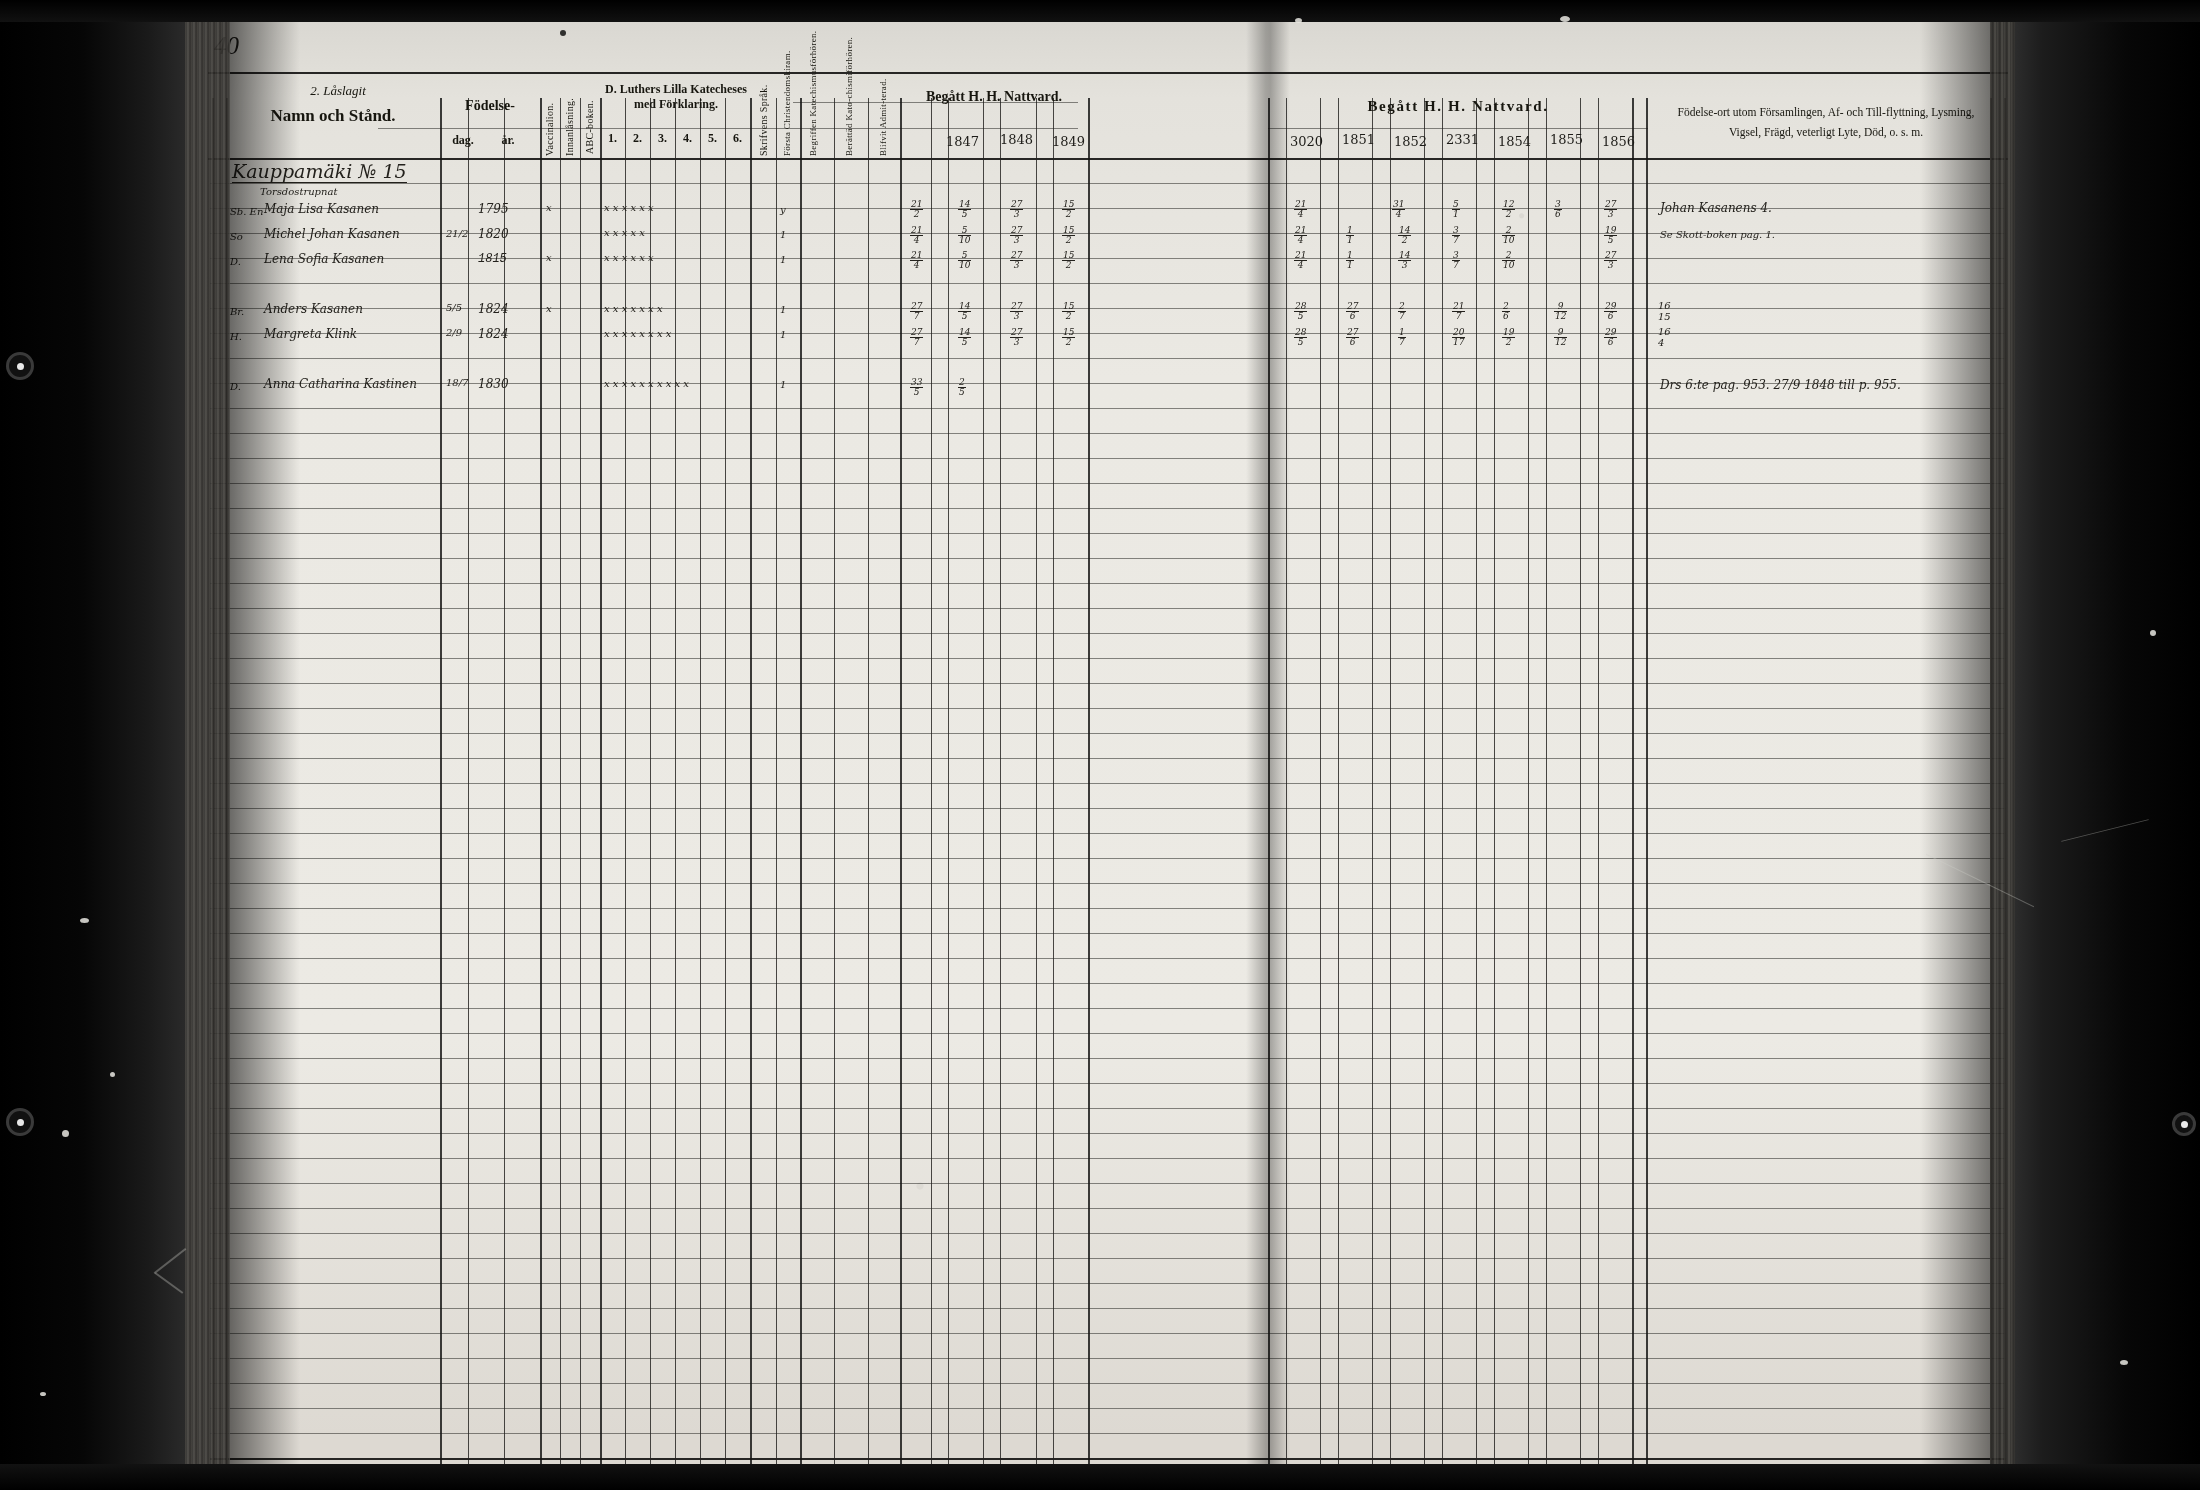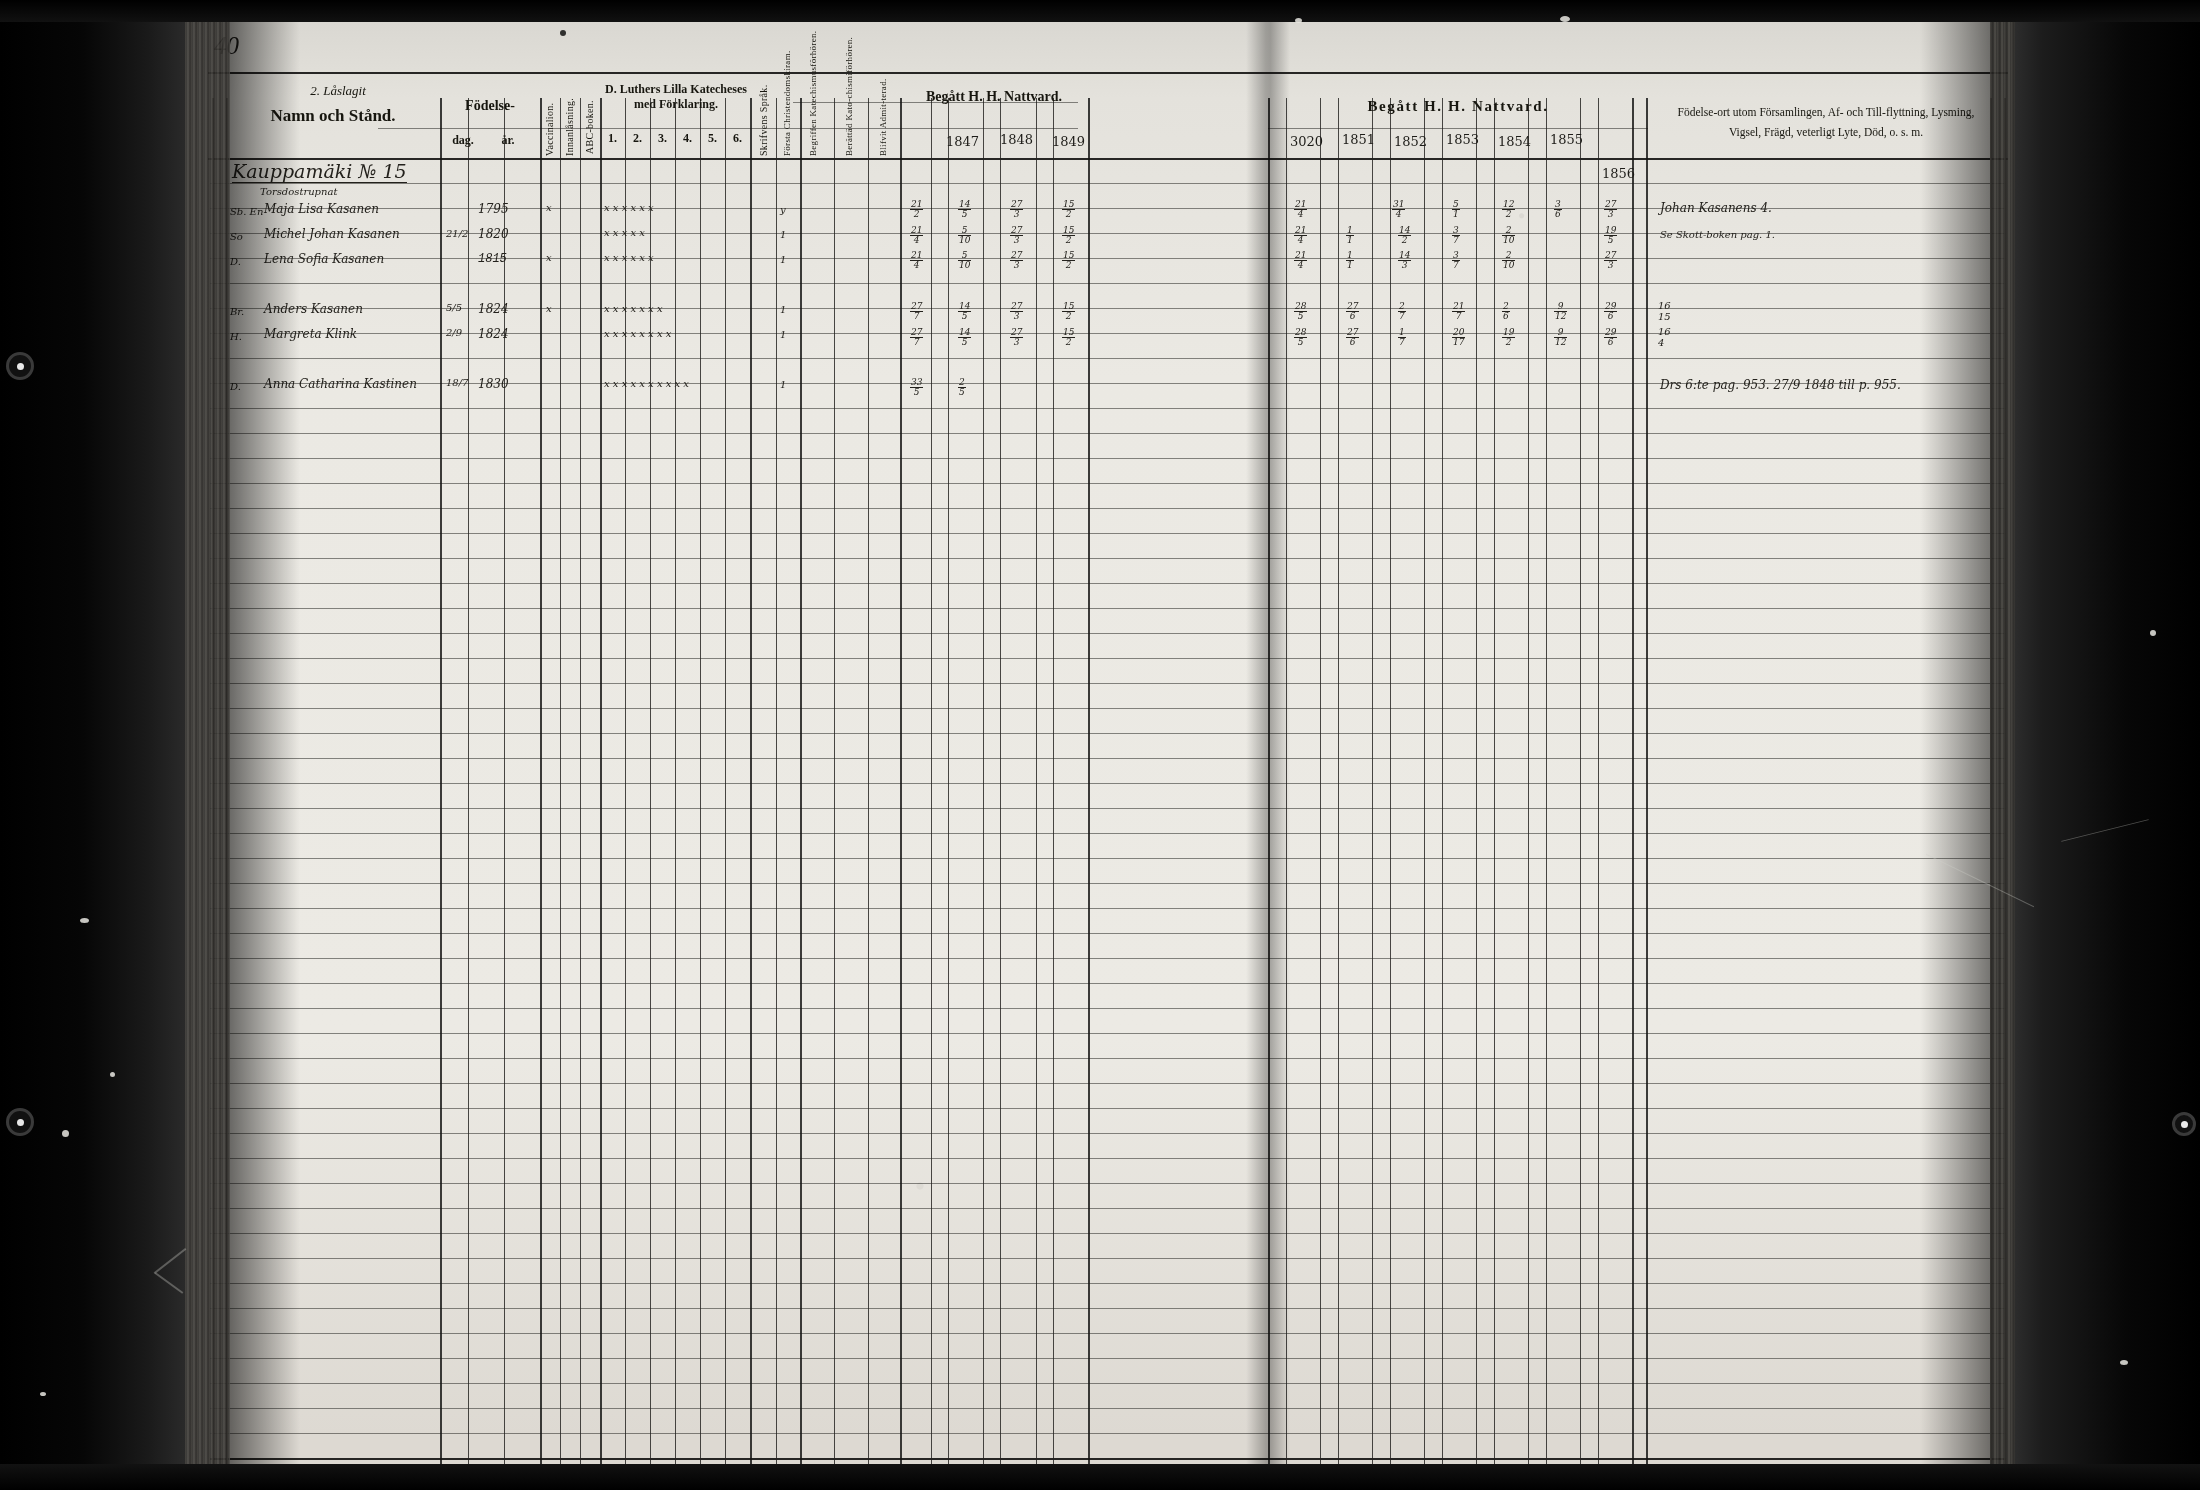--- a/index.html
+++ b/index.html
@@ -244,24 +244,24 @@
 
     <div class="hdr" style="left:736px;top:78px;width:180px;font-size:14px;font-weight:bold;line-height:1.3;">Begått H. H. Nattvard.</div>
     <div class="yr" style="left:778px;top:124px;">1847</div>
     <div class="yr" style="left:832px;top:122px;">1848</div>
     <div class="yr" style="left:884px;top:124px;">1849</div>
 
     <div class="hdr" style="left:1110px;top:88px;width:360px;font-size:15px;font-weight:bold;letter-spacing:1.6px;">Begått H. H. Nattvard.</div>
     <div class="yr" style="left:1122px;top:124px;">3020</div>
     <div class="yr" style="left:1174px;top:122px;">1851</div>
     <div class="yr" style="left:1226px;top:124px;">1852</div>
-    <div class="yr" style="left:1278px;top:122px;">1853</div>
+    <div class="yr" style="left:1278px;top:122px;">2331</div>
     <div class="yr" style="left:1330px;top:124px;">1854</div>
     <div class="yr" style="left:1382px;top:122px;">1855</div>
-    <div class="yr" style="left:1434px;top:124px;margin-top:32px;">1856</div>
+    <div class="yr" style="left:1434px;top:124px;">1856</div>
 
     <div class="hdr" style="left:1490px;top:96px;width:336px;font-size:11.5px;">Födelse-ort utom Församlingen, Af- och Till-flyttning, Lysming,</div>
     <div class="hdr" style="left:1490px;top:116px;width:336px;font-size:11.5px;">Vigsel, Frägd, veterligt Lyte, Död, o. s. m.</div>
 
     <div class="hand lg ul" style="left:64px;top:150px;">Kauppamäki № 15</div>
     <div class="hand xs" style="left:92px;top:176px;">Torsdostrupnat</div>
 
     <div class="hand xs" style="left:62px;top:196px;">Sb. En</div>
     <div class="hand sm" style="left:96px;top:192px;">Maja Lisa Kasanen</div>
     <div class="hand sm" style="left:310px;top:192px;">1795</div>

